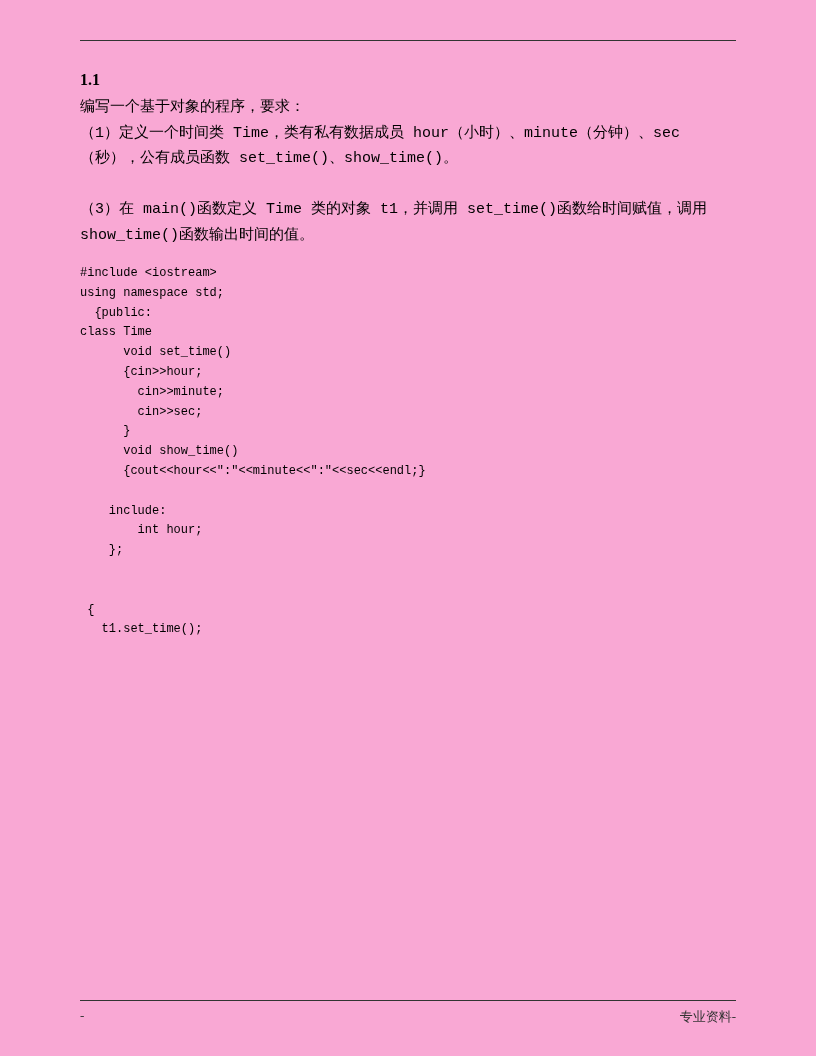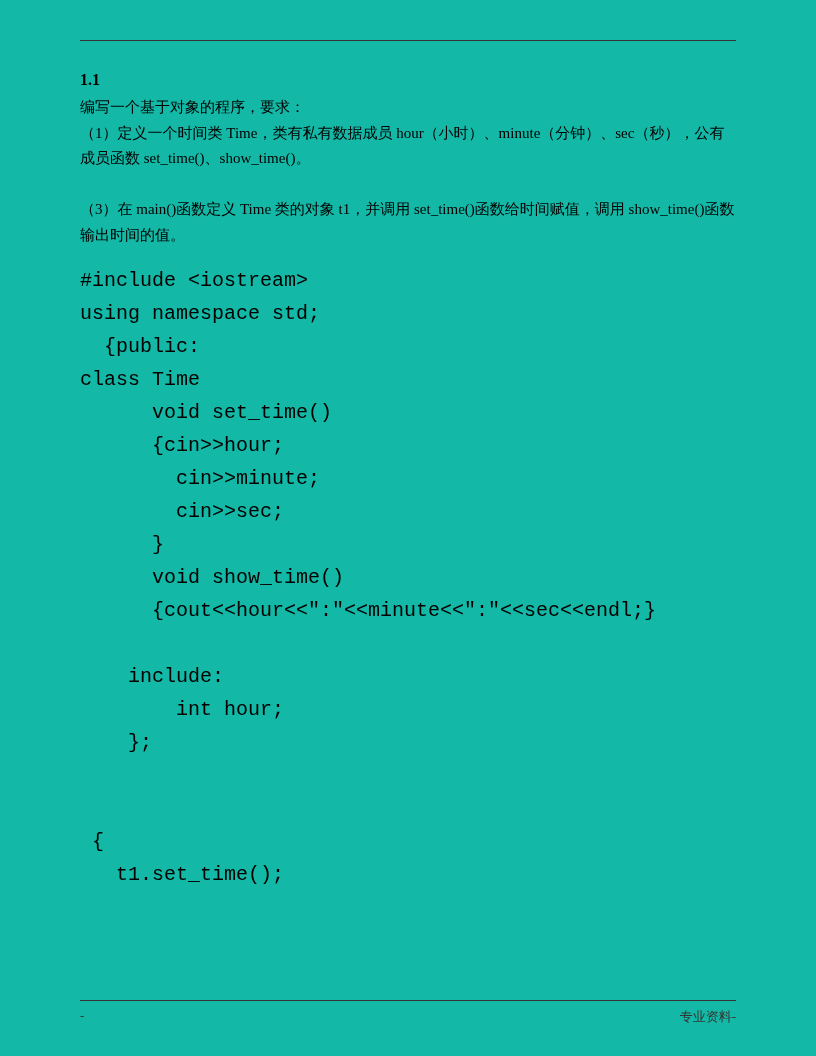--- a/index.html
+++ b/index.html
@@ -12,48 +12,48 @@
       background: #ffffff;
       font-family: serif;
       width: 816px;
       min-height: 1056px;
       position: relative;
     }
 
     .page {
       width: 816px;
       min-height: 1056px;
-      background: #14b8a6;
+      background: #f9a8d4;
       padding: 40px 80px 60px 80px;
       position: relative;
     }
 
     .top-divider {
       border: none;
       border-top: 1px solid #333;
       margin-bottom: 30px;
     }
 
     .section-number {
       font-size: 16px;
       font-weight: bold;
       font-family: serif;
       margin-bottom: 6px;
     }
 
     .description-text {
       font-size: 15px;
-      font-family: Liberation Serif, serif;
+      font-family: Liberation Mono, monospace;
       line-height: 1.7;
       margin-bottom: 16px;
     }
 
     .code-block {
       font-family: 'Courier New', Courier, monospace;
-      font-size: 20px;
+      font-size: 12px;
       line-height: 1.65;
       margin-top: 4px;
     }
 
     .code-line {
       white-space: pre;
       display: block;
     }
 
     .bottom-bar {

